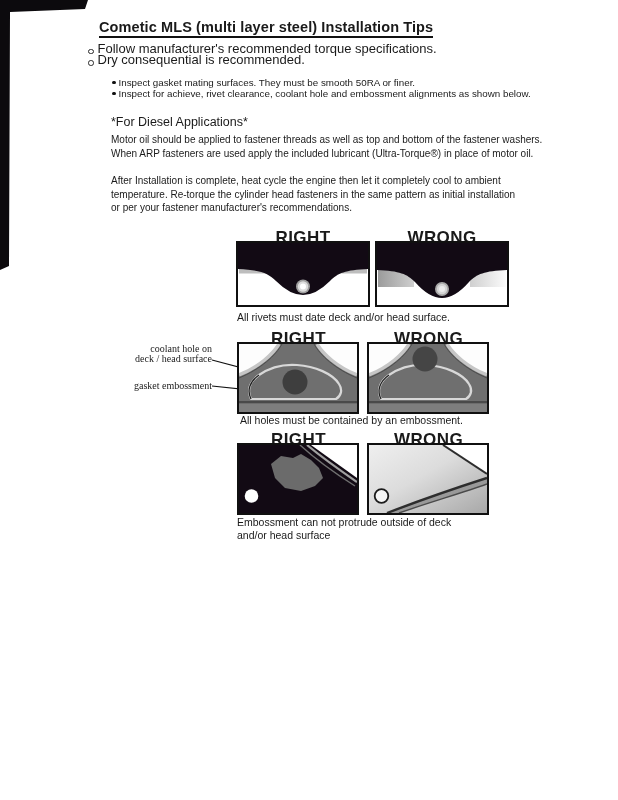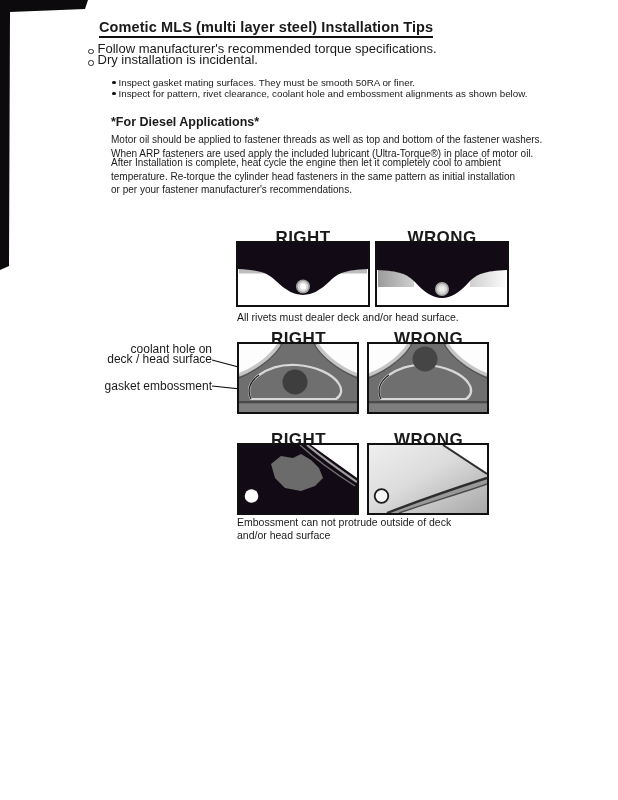--- a/index.html
+++ b/index.html
@@ -10,26 +10,26 @@
         clip-path:polygon(0 0,88px 0,85px 9px,10px 12px,9px 266px,0 270px);}
   .title{left:99px;top:18px;font-size:14.5px;font-weight:bold;letter-spacing:.1px;
         border-bottom:2px solid #111;padding-bottom:1px;display:inline-block;}
   ul.tips{left:88px;top:43px;list-style:none;margin:0;padding:0;}
   ul.tips li{display:flex;align-items:flex-end;font-size:13px;line-height:11.4px;}
   .ring{flex:none;width:3.5px;height:3.5px;border:1px solid #2a2a2a;border-radius:50%;
         margin:3px 4px 0 0;}
   ul.subtips{left:112px;top:77px;list-style:none;margin:0;padding:0;}
   ul.subtips li{display:flex;align-items:flex-start;font-size:9.8px;line-height:11.4px;white-space:nowrap;}
   .dot{flex:none;width:3.5px;height:3.5px;background:#111;border-radius:50%;margin:3.5px 3px 0 0;}
-  .diesel-h{left:111px;top:115px;font-size:12.5px;font-weight:bold;}
+  .diesel-h{left:111px;top:115px;font-size:12.5px;font-weight:normal;}
   .body-p{left:111px;font-size:10px;line-height:13.6px;white-space:pre-line;}
   .fig-label{font-size:17px;font-weight:bold;text-align:center;letter-spacing:.4px;}
   .fig-box{border:2px solid #101010;line-height:0;background:#fff;}
   .fig-caption{font-size:10.5px;line-height:12.5px;white-space:pre-line;}
-  .ann{width:117px;text-align:right;font-size:12px;line-height:10px;}
+  .ann{width:117px;text-align:right;font-size:10px;line-height:10px;font-family:Liberation Serif, serif;}
   .leader{pointer-events:none;}
   .warranty{left:104px;top:574px;width:410px;font-size:5.4px;line-height:5.3px;}
   .warranty .w-h{font-size:5.9px;font-weight:bold;margin:0 0 5px 0;}
   .warranty div{margin:0;}
   .mb12{margin-bottom:12px !important;} .mb13{margin-bottom:13px !important;}
   .mb6{margin-bottom:6px !important;}  .mb14{margin-bottom:14px !important;}
   .mb9{margin-bottom:9px !important;}
   .page-num{left:386px;top:759px;font-size:14.5px;letter-spacing:.5px;color:#14532d;}
 </style>
 </head>
@@ -43,39 +43,39 @@
     <span class="title" style="position:static;">Cometic MLS (multi layer steel) Installation Tips</span>
   </div>
 
   <ul class="abs tips">
     <li>
         <span class="ring"></span>
         <span>Follow manufacturer's recommended torque specifications.</span>
       </li>
     <li>
         <span class="ring"></span>
-        <span>Dry installation is incidental.</span>
+        <span>Dry consequential is recommended.</span>
       </li>
   </ul>
 
   <ul class="abs subtips">
     <li>
         <span class="dot"></span>
         <span>Inspect gasket mating surfaces.  They must be smooth 50RA or finer.</span>
       </li>
     <li>
         <span class="dot"></span>
-        <span>Inspect for pattern, rivet clearance, coolant hole and embossment alignments as shown below.</span>
+        <span>Inspect for achieve, rivet clearance, coolant hole and embossment alignments as shown below.</span>
       </li>
   </ul>
 
   <div class="abs diesel-h">*For Diesel Applications*</div>
   <div class="abs body-p" style="top:133px;">Motor oil should be applied to fastener threads as well as top and bottom of the fastener washers.
 When ARP fasteners are used apply the included lubricant (Ultra-Torque®) in place of motor oil.</div>
-  <div class="abs body-p" style="top:156px;">After Installation is complete, heat cycle the engine then let it completely cool to ambient
+  <div class="abs body-p" style="top:174px;">After Installation is complete, heat cycle the engine then let it completely cool to ambient
 temperature. Re-torque the cylinder head fasteners in the same pattern as initial installation
 or per your fastener manufacturer's recommendations.</div>
 
   <div class="abs fig-label" style="left:236px;top:228px;width:134px;">RIGHT</div>
   <div class="abs fig-label" style="left:375px;top:228px;width:134px;">WRONG</div>
 
   <div class="abs fig-box" style="left:236px;top:241px;">
     <svg width="130" height="62" viewBox="0 0 130 62">
       <rect x="0" y="0" width="130" height="62" fill="#ffffff"></rect>
       <rect x="1" y="26" width="35" height="4.5" fill="#bdbdbd"></rect>
@@ -101,21 +101,21 @@
       <rect x="0" y="0" width="130" height="62" fill="#ffffff"></rect>
       <rect x="1" y="27" width="36" height="17" fill="url(#g1l)"></rect>
       <rect x="93" y="27" width="36" height="17" fill="url(#g1r)"></rect>
       <rect x="0" y="44" width="130" height="18" fill="#ffffff"></rect>
       <path d="M0,0 H130 V27 C107,28 100,31 92,39 Q78,55 65,55 Q52,55 38,39 C30,31 23,28 0,27 Z" fill="#120a14"></path>
       <circle cx="65" cy="46" r="7" fill="#a9a9a9"></circle>
       <circle cx="65" cy="46" r="5.2" fill="#d5d5d5"></circle>
       <circle cx="65" cy="46" r="3" fill="#ececec"></circle>
     </svg>
   </div>
-  <div class="abs fig-caption" style="left:237px;top:311px;">All rivets must dealer deck and/or head surface.</div>
+  <div class="abs fig-caption" style="left:237px;top:311px;">All rivets must date deck and/or head surface.</div>
 
   <div class="abs fig-label" style="left:237px;top:329px;width:123px;">RIGHT</div>
   <div class="abs fig-label" style="left:367px;top:329px;width:123px;">WRONG</div>
 
   <div class="abs ann" style="left:95px;top:344px;white-space:pre-line;">coolant hole on
 deck / head surface</div>
   <div class="abs ann" style="left:95px;top:381px;">gasket embossment</div>
   <svg class="abs leader" style="left:205px;top:352px;" width="100" height="45">
     <line x1="7" y1="8" x2="86" y2="29" stroke="#111" stroke-width="1.2"></line>
     <line x1="7" y1="34" x2="54" y2="39" stroke="#111" stroke-width="1.2"></line>
@@ -146,20 +146,21 @@
       <path d="M40,0 C34,10 20,23 0,31" fill="none" stroke="#c6c6c6" stroke-width="3.5"></path>
       <path d="M43,0 C37,11 22,25 0,34" fill="none" stroke="#4c4c4c" stroke-width="1"></path>
       <path d="M118,0 L78,0 C84,10 98,23 118,31 Z" fill="#fdfdfd"></path>
       <path d="M78,0 C84,10 98,23 118,31" fill="none" stroke="#c6c6c6" stroke-width="3.5"></path>
       <path d="M75,0 C81,11 96,25 118,34" fill="none" stroke="#4c4c4c" stroke-width="1"></path>
       <path d="M12,55 C8,47 10,38 20,31 C30,24 44,20 58,21 C76,22 94,30 100,40 C104,46 102,52 97,55 L12,55 Z" fill="none" stroke="#d8d8d8" stroke-width="2.2" stroke-linejoin="round"></path>
       <path d="M12,55 C8,47 10,38 20,31" fill="none" stroke="#222" stroke-width="1.3"></path>
       <circle cx="56" cy="15" r="12.5" fill="#454545"></circle>
     </svg>
   </div>
+  <div class="abs fig-caption" style="left:240px;top:414px;">All holes must be contained by an embossment.</div>
 
   <div class="abs fig-label" style="left:237px;top:430px;width:123px;">RIGHT</div>
   <div class="abs fig-label" style="left:367px;top:430px;width:123px;">WRONG</div>
 
   <div class="abs fig-box" style="left:237px;top:443px;">
     <svg width="118" height="68" viewBox="0 0 118 68">
       <rect x="0" y="0" width="118" height="68" fill="#120a14"></rect>
       <path d="M72,0 H118 V33 Z" fill="#ffffff"></path>
       <path d="M68,0 C80,10 99,24 118,37" fill="none" stroke="#a0a0a0" stroke-width="2.2"></path>
       <path d="M61,0 C74,12 94,27 116,41" fill="none" stroke="#707070" stroke-width="1.4"></path>

